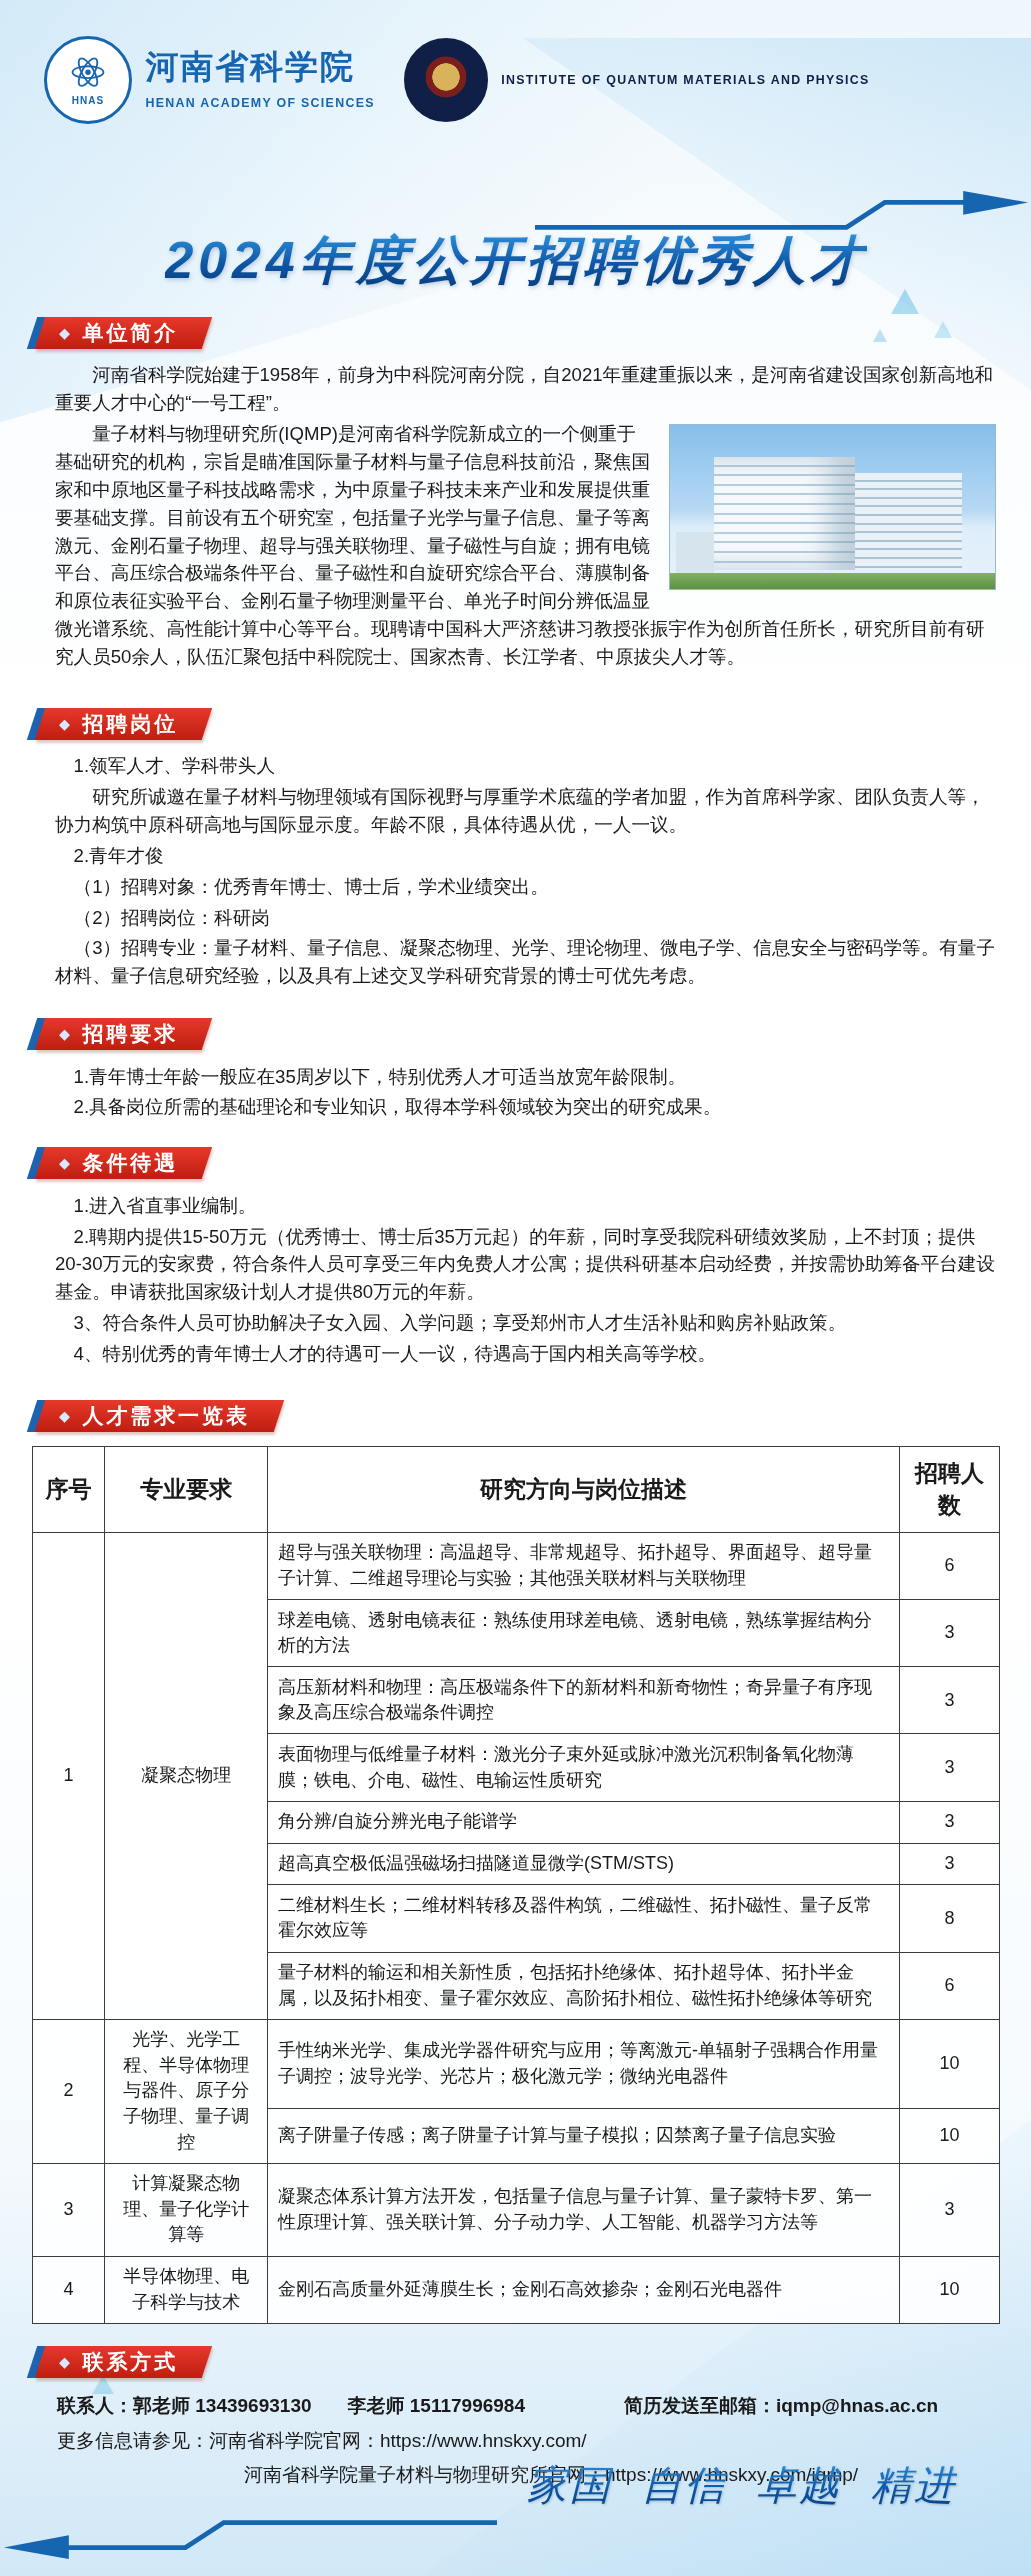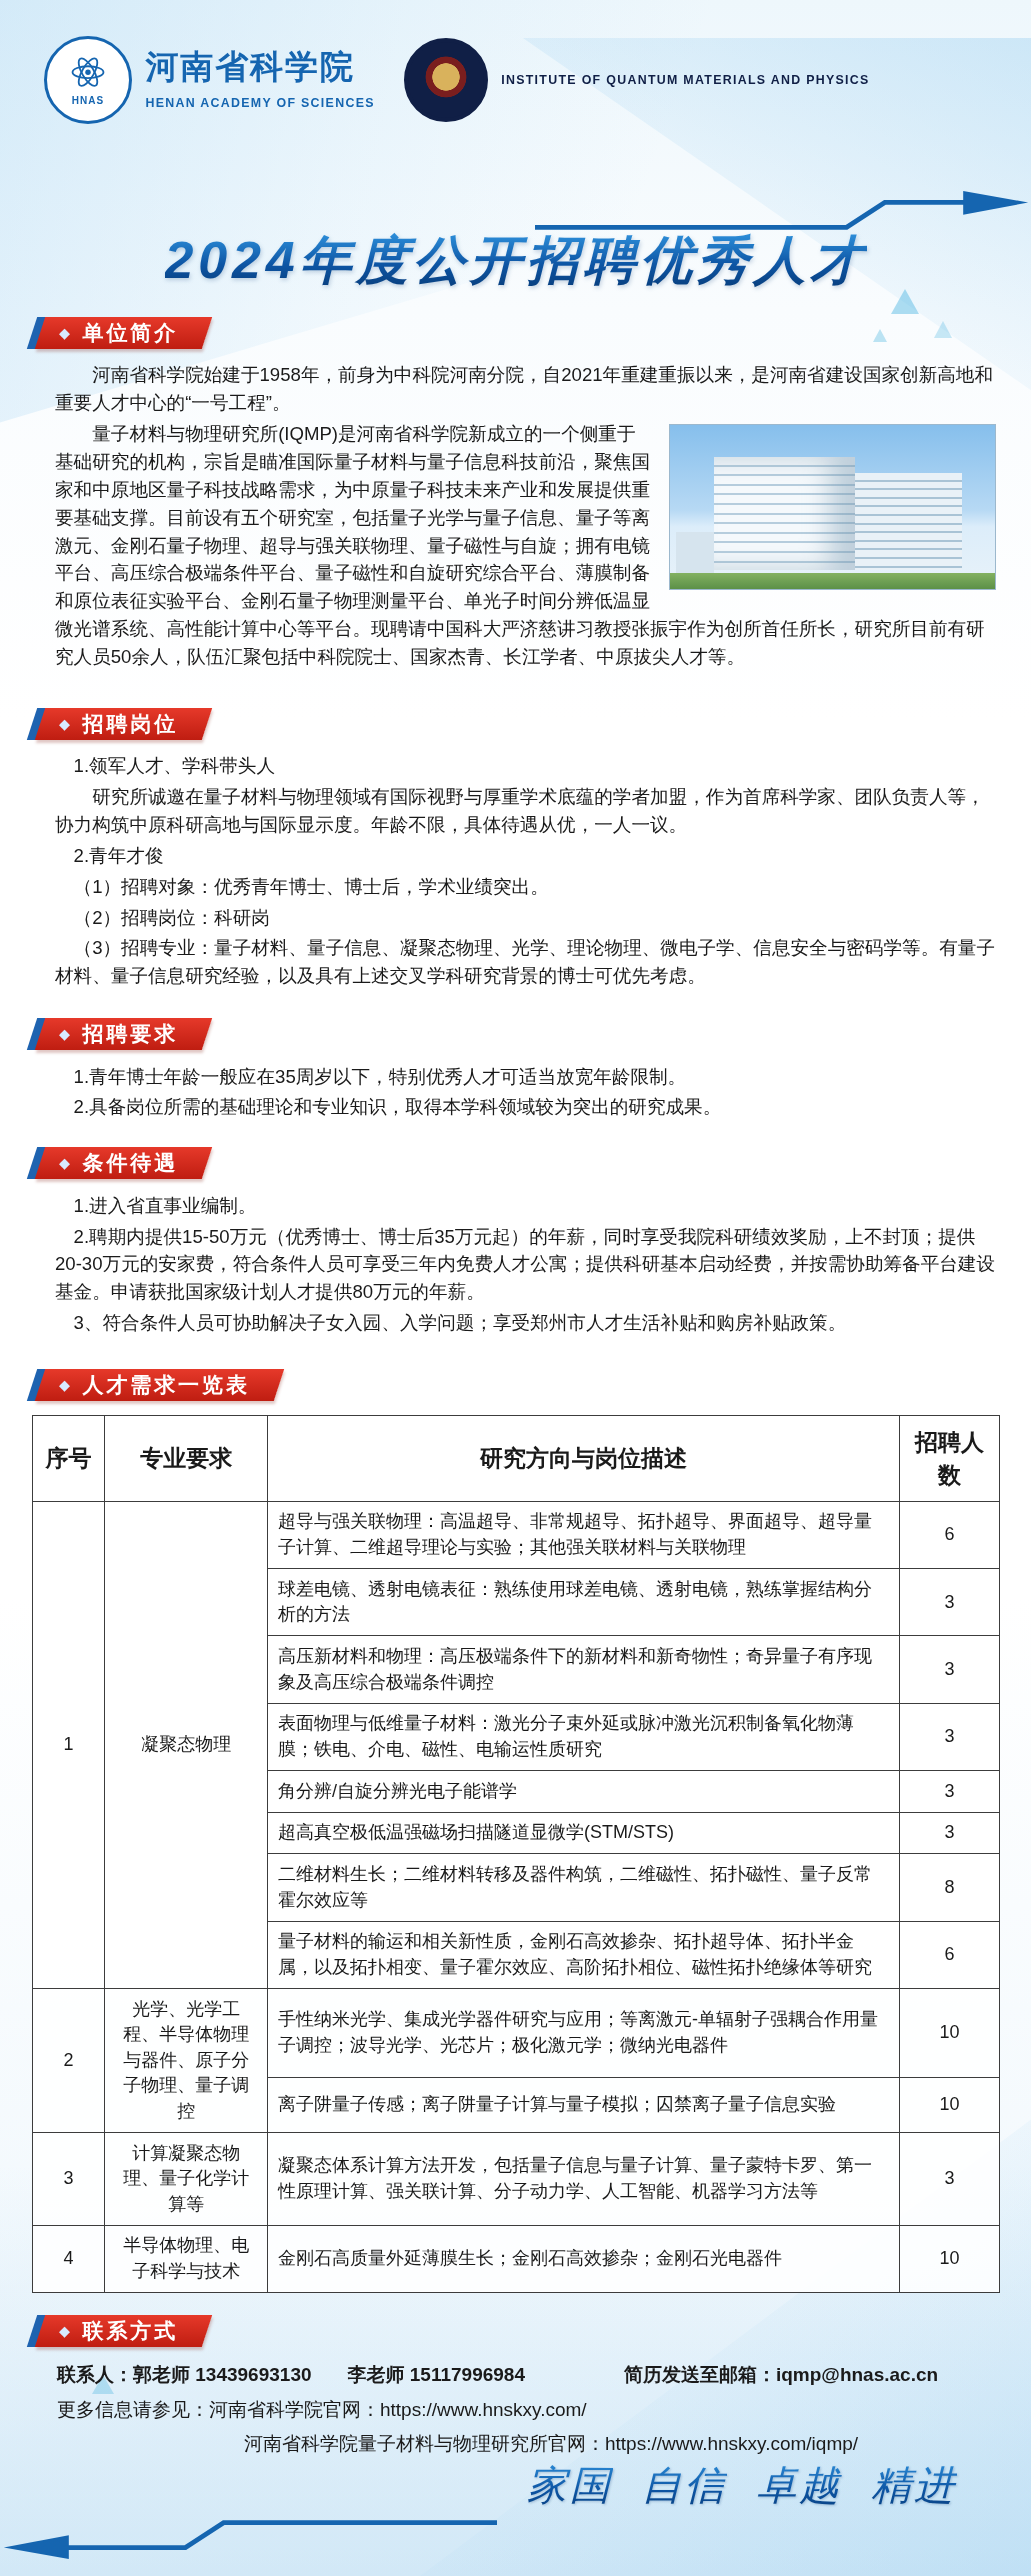--- a/index.html
+++ b/index.html
@@ -222,20 +222,21 @@
         <span class="inner">
           <i class="sec-diamond">◆</i>
           <span>条件待遇</span>
         </span>
       </span>
     </div>
     <div class="sec-body">
         <p class="line ti-1">1.进入省直事业编制。</p>
         <p class="line ti-1">2.聘期内提供15-50万元（优秀博士、博士后35万元起）的年薪，同时享受我院科研绩效奖励，上不封顶；提供20-30万元的安家费，符合条件人员可享受三年内免费人才公寓；提供科研基本启动经费，并按需协助筹备平台建设基金。申请获批国家级计划人才提供80万元的年薪。</p>
         <p class="line ti-1">3、符合条件人员可协助解决子女入园、入学问题；享受郑州市人才生活补贴和购房补贴政策。</p>
+        <p class="line ti-1">4、特别优秀的青年博士人才的待遇可一人一议，待遇高于国内相关高等学校。</p>
       </div>
   </section>
 
   <section class="sec mt-tab">
     <div class="sec-header">
       <span class="sec-notch"></span>
       <span class="sec-banner">
         <span class="inner">
           <i class="sec-diamond">◆</i>
           <span>人才需求一览表</span>
@@ -276,21 +277,21 @@
           </tr>
           <tr>
             <td class="col-desc">超高真空极低温强磁场扫描隧道显微学(STM/STS)</td>
             <td class="col-count">3</td>
           </tr>
           <tr>
             <td class="col-desc">二维材料生长；二维材料转移及器件构筑，二维磁性、拓扑磁性、量子反常霍尔效应等</td>
             <td class="col-count">8</td>
           </tr>
           <tr>
-            <td class="col-desc">量子材料的输运和相关新性质，金刚石高效掺杂、拓扑超导体、拓扑半金属，以及拓扑相变、量子霍尔效应、高阶拓扑相位、磁性拓扑绝缘体等研究</td>
+            <td class="col-desc">量子材料的输运和相关新性质，包括拓扑绝缘体、拓扑超导体、拓扑半金属，以及拓扑相变、量子霍尔效应、高阶拓扑相位、磁性拓扑绝缘体等研究</td>
             <td class="col-count">6</td>
           </tr>
           <tr>
             <td rowspan="2" class="col-no">2</td>
             <td rowspan="2" class="col-major">光学、光学工程、半导体物理与器件、原子分子物理、量子调控</td>
             <td class="col-desc">手性纳米光学、集成光学器件研究与应用；等离激元-单辐射子强耦合作用量子调控；波导光学、光芯片；极化激元学；微纳光电器件</td>
             <td class="col-count">10</td>
           </tr>
           <tr>
             <td class="col-desc">离子阱量子传感；离子阱量子计算与量子模拟；囚禁离子量子信息实验</td>

